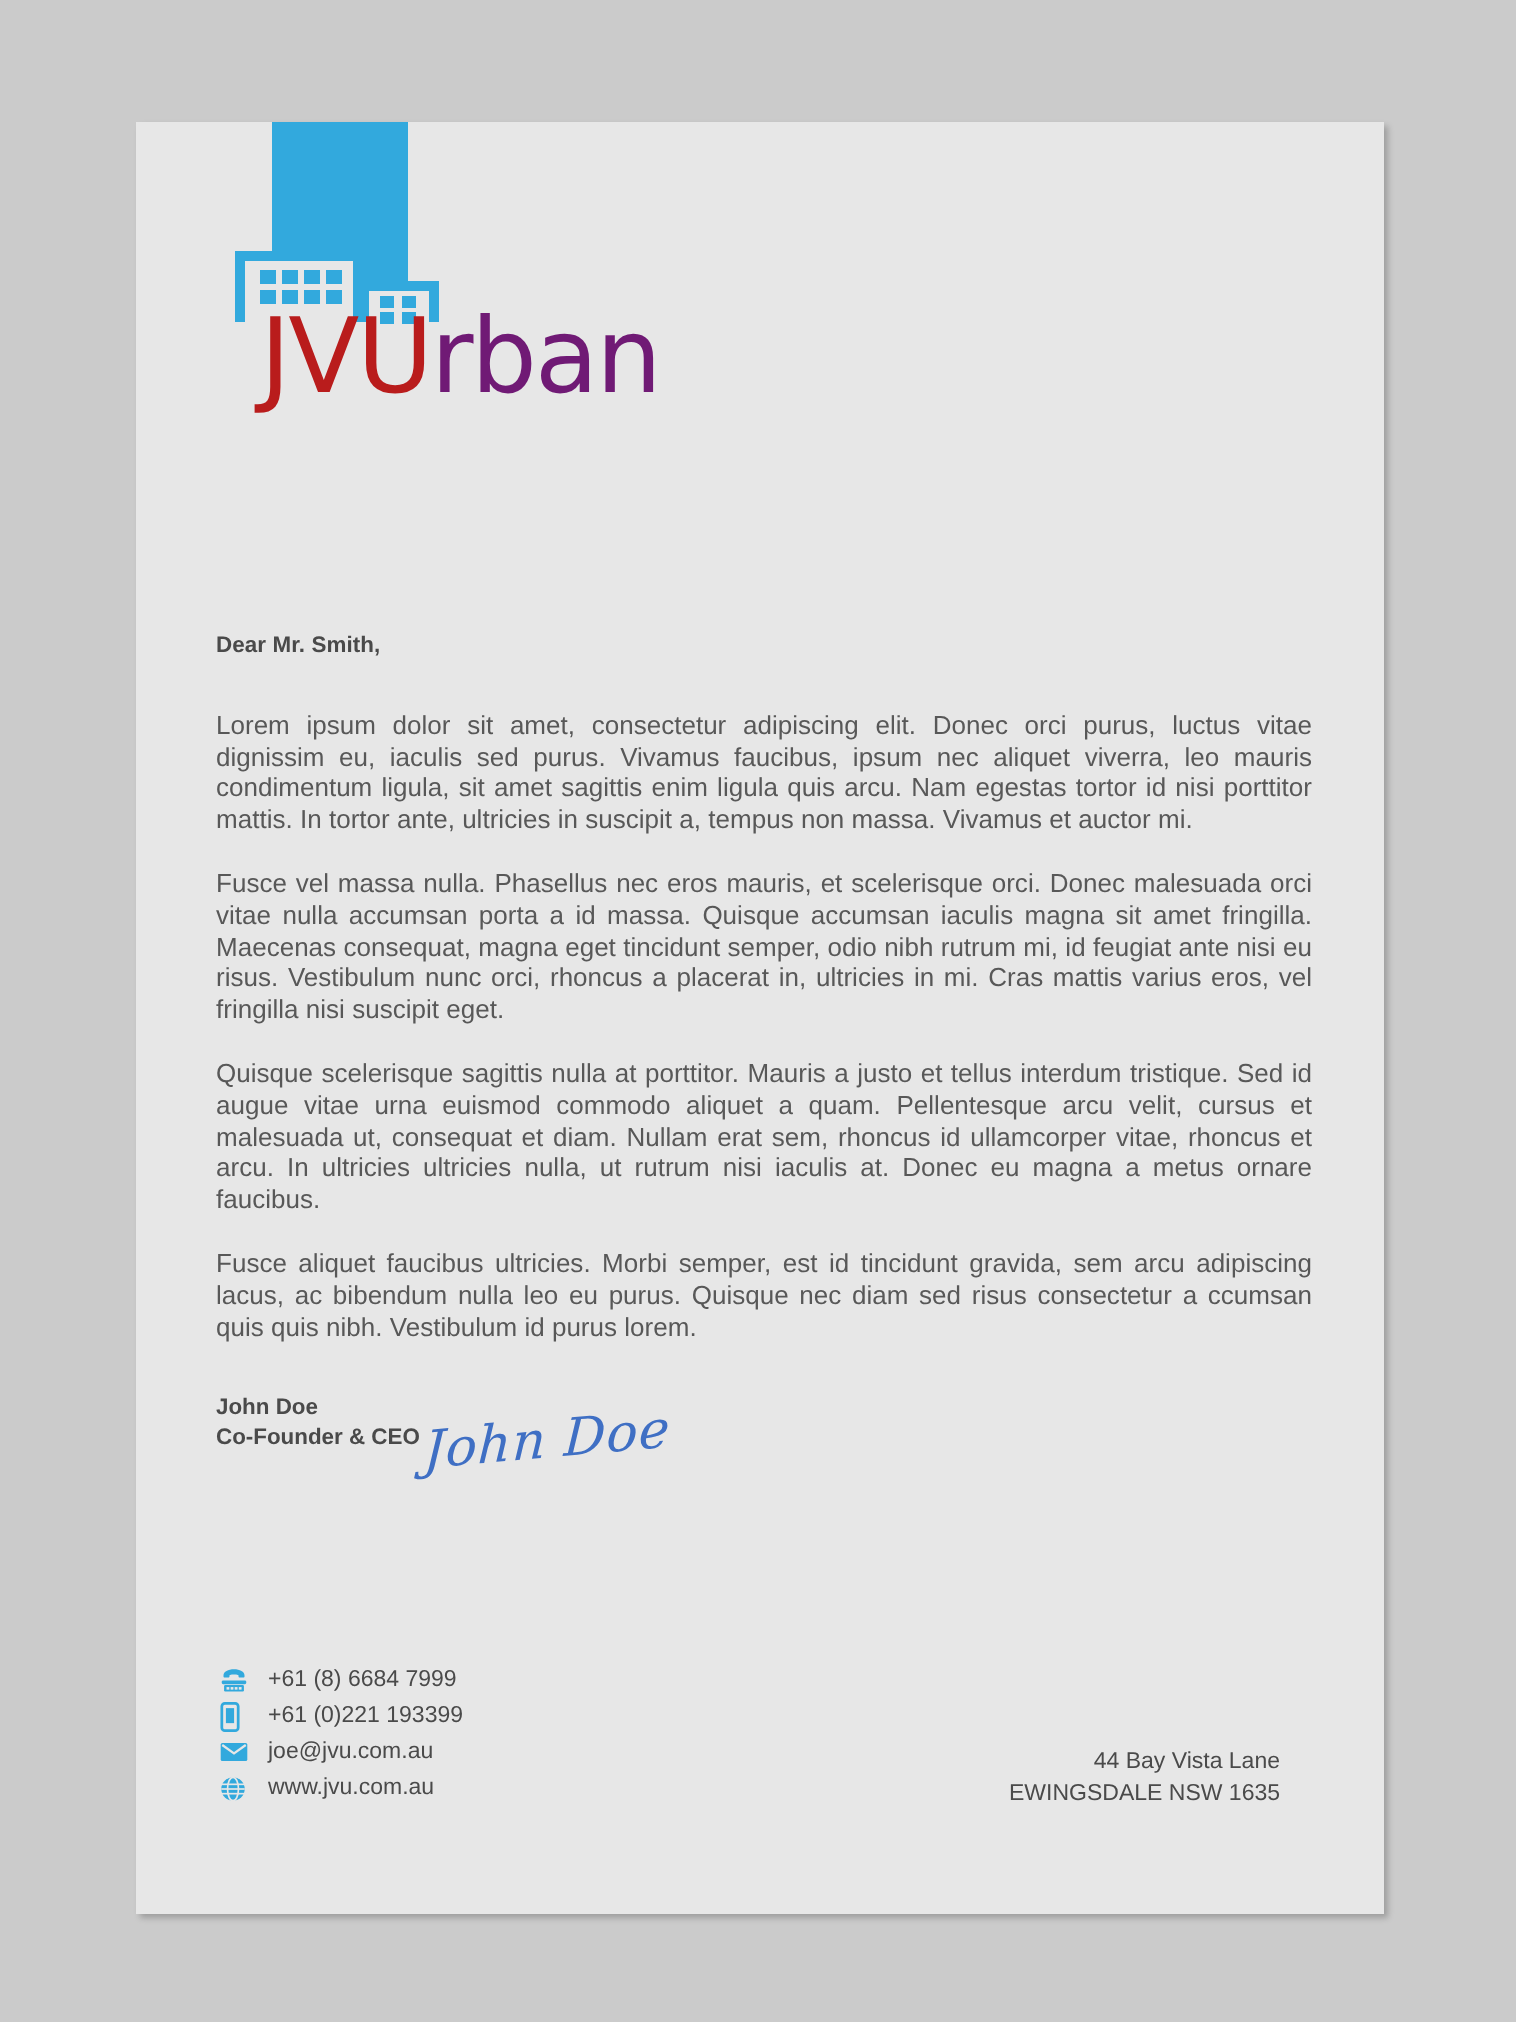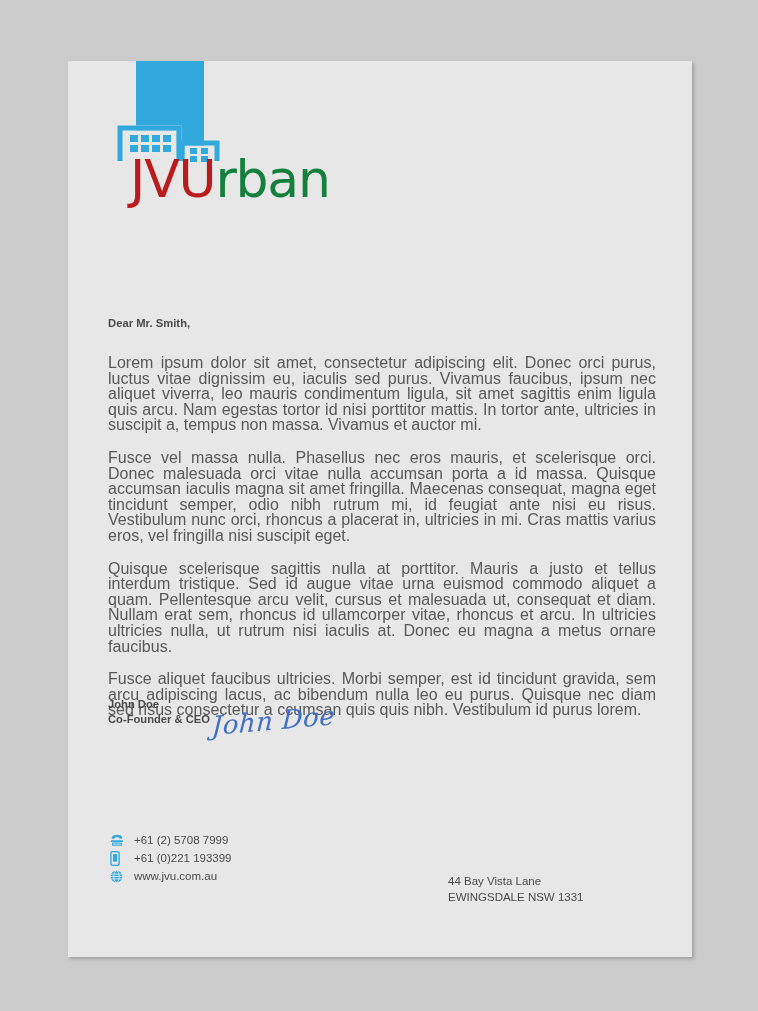--- a/index.html
+++ b/index.html
@@ -46,38 +46,38 @@
     left: 42px;
     top: 92px;
     font-family: "DejaVu Sans", sans-serif;
     font-size: 52px;
     font-weight: 400;
     letter-spacing: -1.2px;
     line-height: 1;
     white-space: nowrap;
   }
   .wm-blue { color: #b91c1c; margin-left: 20px; }
-  .wm-gray { color: #15803d; }
+  .wm-gray { color: #701a75; }
 
   
   #letter {
     position: absolute;
     left: 40px;
     top: 256px;
     width: 548px;
   }
   .salutation {
     font-size: 11.2px;
     color: #4a4a4a;
     font-weight: 700;
     margin: 0 0 26px 0;
     letter-spacing: 0.05px;
   }
   .body-para {
-    font-size: 16px;
+    font-size: 13px;
     line-height: 15.6px;
     color: #585858;
     margin: 0 0 17px 0;
     text-align: justify;
     letter-spacing: 0.01px;
   }
   .body-para:last-child { margin-bottom: 0; }
 
   
   #signoff {
@@ -137,24 +137,24 @@
   .contact-icon svg { display: block; }
   .contact-text {
     font-size: 11.5px;
     color: #4a4a4a;
     line-height: 18px;
     padding-left: 4px;
   }
 
   #footer-address {
     position: absolute;
-    left: 380px;
+    left: 368px;
     top: 812px;
     width: 204px;
-    text-align: left;
+    text-align: right;
   }
   .addr-line {
     font-size: 11.5px;
     color: #4a4a4a;
     line-height: 16px;
     display: block;
   }
 </style>
 </head>
 <body>
@@ -221,48 +221,57 @@
         <svg width="14" height="13" viewBox="0 0 24 22" xmlns="http://www.w3.org/2000/svg" fill="#32a9dd">
           <path d="M12 1C7 1 3 3.2 3 6v1.2c0 .5.4.9.9.9h3.3c.5 0 .9-.4.9-.9V6.4c0-.3.2-.5.5-.6 1-.3 2.2-.4 3.4-.4s2.4.1 3.4.4c.3.1.5.3.5.6v.8c0 .5.4.9.9.9h3.3c.5 0 .9-.4.9-.9V6c0-2.8-4-5-9-5z"></path>
           <rect x="1.5" y="10.5" width="21" height="3.2" rx="1.2"></rect>
           <rect x="3.5" y="14.5" width="17" height="5.5" rx="1"></rect>
           <rect x="5.6" y="16.2" width="2.4" height="2.2" fill="#e7e7e7"></rect>
           <rect x="9.1" y="16.2" width="2.4" height="2.2" fill="#e7e7e7"></rect>
           <rect x="12.6" y="16.2" width="2.4" height="2.2" fill="#e7e7e7"></rect>
           <rect x="16.1" y="16.2" width="2.4" height="2.2" fill="#e7e7e7"></rect>
         </svg>
       </span>
-      <span class="contact-text">+61 (2) 5708 7999</span>
+      <span class="contact-text">+61 (8) 6684 7999</span>
     </div>
 
     <div class="contact-row">
       <span class="contact-icon">
         <svg width="10" height="15" viewBox="0 0 14 22" xmlns="http://www.w3.org/2000/svg">
           <rect x="1" y="1" width="12" height="20" rx="2.2" fill="none" stroke="#32a9dd" stroke-width="2"></rect>
           <rect x="4" y="4.5" width="6" height="11" fill="#32a9dd"></rect>
         </svg>
       </span>
       <span class="contact-text">+61 (0)221 193399</span>
     </div>
 
+    <div class="contact-row">
+      <span class="contact-icon">
+        <svg width="14" height="10" viewBox="0 0 20 14" xmlns="http://www.w3.org/2000/svg">
+          <rect x="0.5" y="0.5" width="19" height="13" rx="1.2" fill="#32a9dd"></rect>
+          <path d="M1.6 2 L10 8 L18.4 2" fill="none" stroke="#e7e7e7" stroke-width="1.6"></path>
+        </svg>
+      </span>
+      <span class="contact-text">joe@jvu.com.au</span>
+    </div>
 
     <div class="contact-row">
       <span class="contact-icon">
         <svg width="13" height="13" viewBox="0 0 20 20" xmlns="http://www.w3.org/2000/svg">
           <circle cx="10" cy="10" r="9" fill="#32a9dd"></circle>
           <g stroke="#e7e7e7" stroke-width="1.3" fill="none">
             <ellipse cx="10" cy="10" rx="4.2" ry="9"></ellipse>
             <line x1="1" y1="6.4" x2="19" y2="6.4"></line>
             <line x1="1" y1="13.6" x2="19" y2="13.6"></line>
             <line x1="1" y1="10" x2="19" y2="10"></line>
           </g>
         </svg>
       </span>
       <span class="contact-text">www.jvu.com.au</span>
     </div>
   </div>
 
   <div id="footer-address">
     <span class="addr-line">44 Bay Vista Lane</span>
-    <span class="addr-line">EWINGSDALE NSW 1331</span>
+    <span class="addr-line">EWINGSDALE NSW 1635</span>
   </div>
 
 </div>
 
 </body></html>

